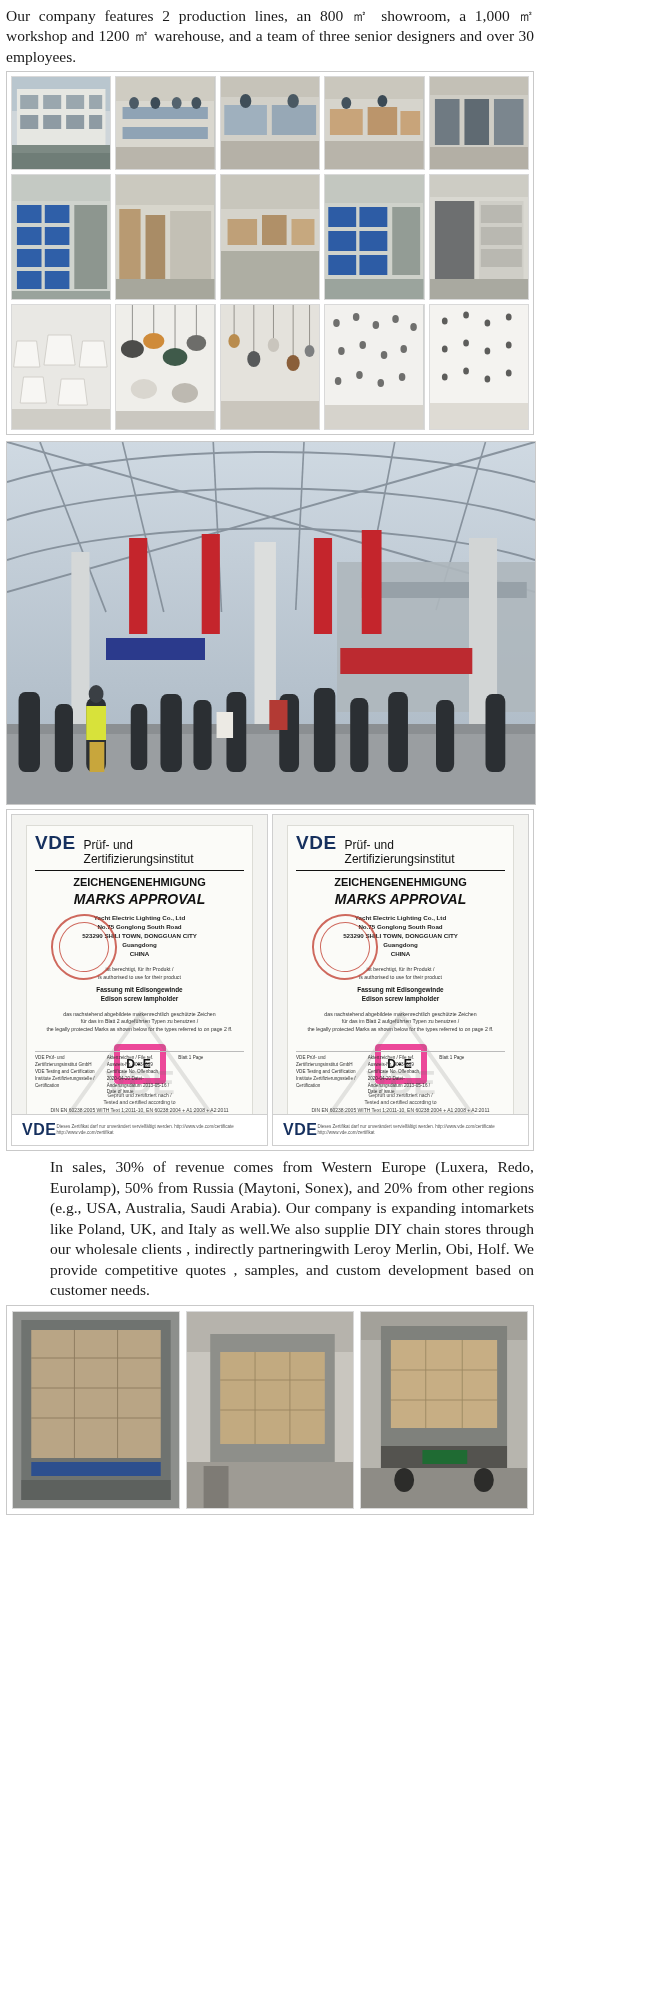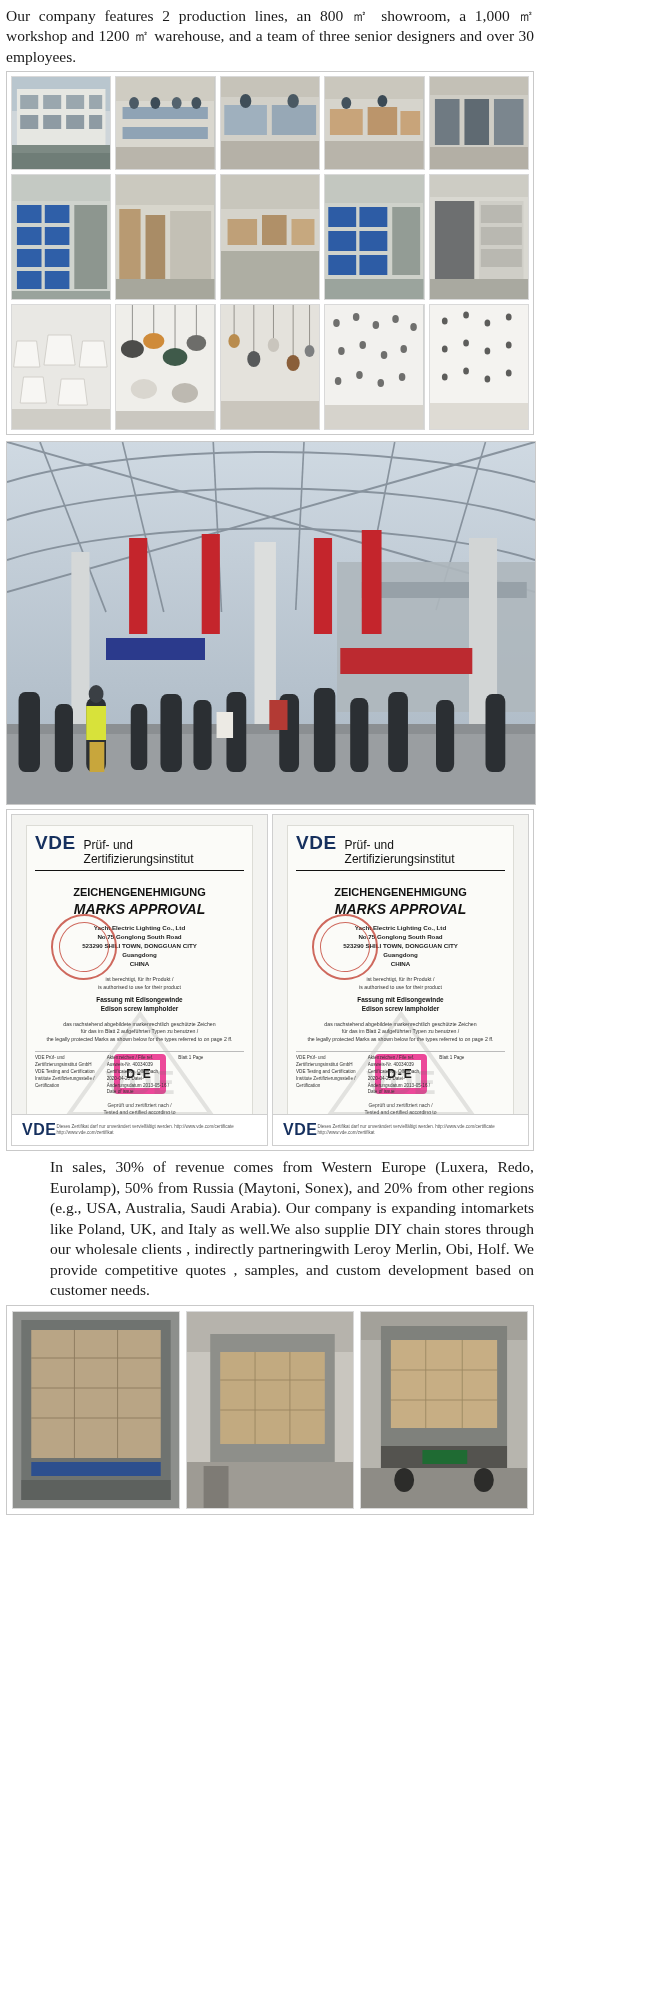--- a/index.html
+++ b/index.html
@@ -97,21 +97,21 @@
     font-size: 19px;
     letter-spacing: 0.5px;
     color: #16305e;
   }
   .cert-head-txt {
     font-size: 12px;
     color: #111;
   }
   .cert-title {
     text-align: center;
-    margin-top: 14px;
+    margin-top: 4px;
     font-weight: bold;
     font-size: 11px;
     line-height: 1.35;
     color: #111;
   }
   .cert-title .t2 { font-style: italic; font-size: 14px; }
   .cert-addr {
     text-align: center;
     font-size: 6.2px;
     line-height: 1.45;

